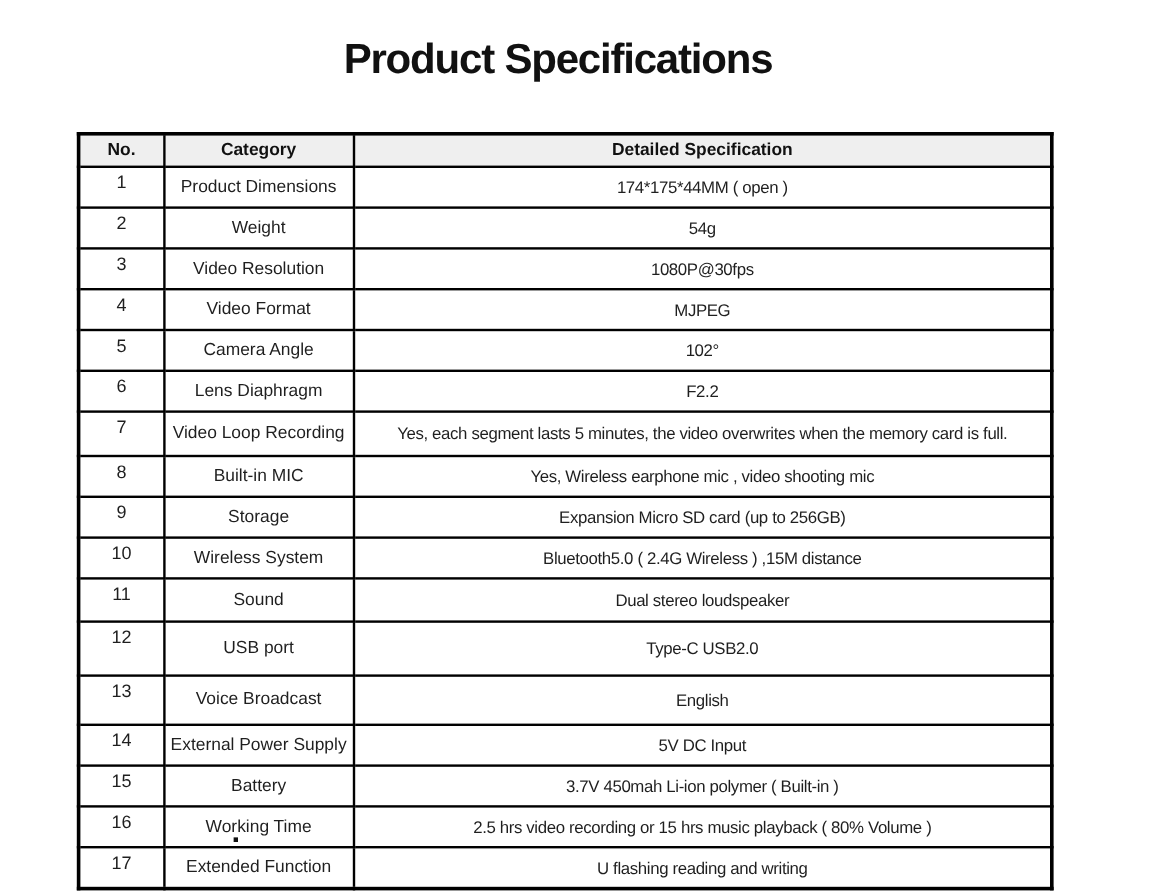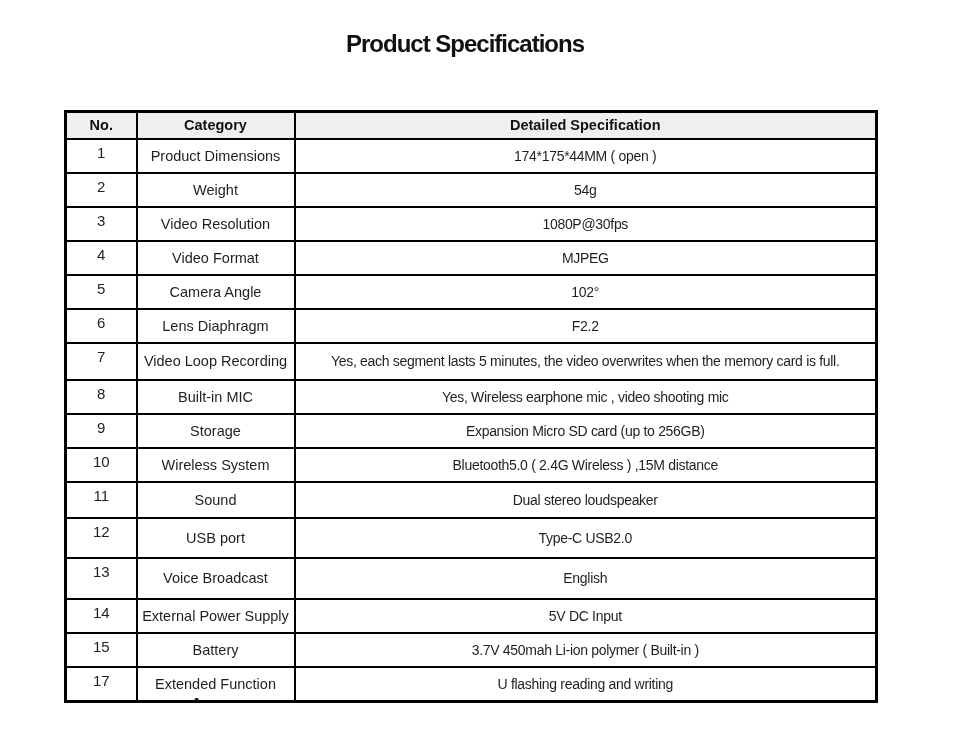--- a/index.html
+++ b/index.html
@@ -11,21 +11,21 @@
     overflow: hidden;
     position: relative;
   }
   .page { position: relative; width: 960px; height: 745px; background: #fff; }
 
   .page-title {
     position: absolute;
     top: 30px; left: 0;
     width: 930px;
     text-align: center;
-    font-size: 24px;
+    font-size: 35px;
     font-weight: 800;
     letter-spacing: -1px;
     color: #111;
   }
 
   table.spec-table {
     position: absolute;
     left: 64px; top: 110px;
     width: 811px;
     border-collapse: collapse;
@@ -72,21 +72,21 @@
   tbody tr:nth-child(2) { height: 27px; }
   tbody tr:nth-child(3) { height: 27px; }
   tbody tr:nth-child(4) { height: 27px; }
   tbody tr:nth-child(5) { height: 27px; }
   tbody tr:nth-child(6) { height: 31px; }
   tbody tr:nth-child(7) { height: 37px; }
   tbody tr:nth-child(8) { height: 31px; }
   tbody tr:nth-child(9) { height: 30px; }
   tbody tr:nth-child(10) { height: 24px; }
   tbody tr:nth-child(11) { height: 36px; }
-  tbody tr:nth-child(12) { height: 40px; }
+  tbody tr:nth-child(12) { height: 45px; }
   tbody tr:nth-child(13) { height: 41px; }
   tbody tr:nth-child(14) { height: 31px; margin-top: 16px; }
   tbody tr:nth-child(15) { height: 30px; }
   tbody tr:nth-child(16) { height: 31px; }
   tbody tr:nth-child(17) { height: 23px; }
 
   .stray-period {
     position: absolute;
     left: 193px; top: 680px;
     font-size: 26px;
@@ -185,20 +185,25 @@
           <td class="cell-no">14</td>
           <td class="cell-category">External Power Supply</td>
           <td class="cell-spec">5V DC Input</td>
         </tr>
         <tr>
           <td class="cell-no">15</td>
           <td class="cell-category">Battery</td>
           <td class="cell-spec">3.7V 450mah Li-ion polymer ( Built-in )</td>
         </tr>
         <tr>
+          <td class="cell-no">16</td>
+          <td class="cell-category">Working Time</td>
+          <td class="cell-spec">2.5 hrs video recording or 15 hrs music playback ( 80% Volume )</td>
+        </tr>
+        <tr>
           <td class="cell-no">17</td>
           <td class="cell-category">Extended Function</td>
           <td class="cell-spec">U flashing reading and writing</td>
         </tr>
       </tbody>
   </table>
 
   <div class="stray-period">.</div>
 
 </div>

